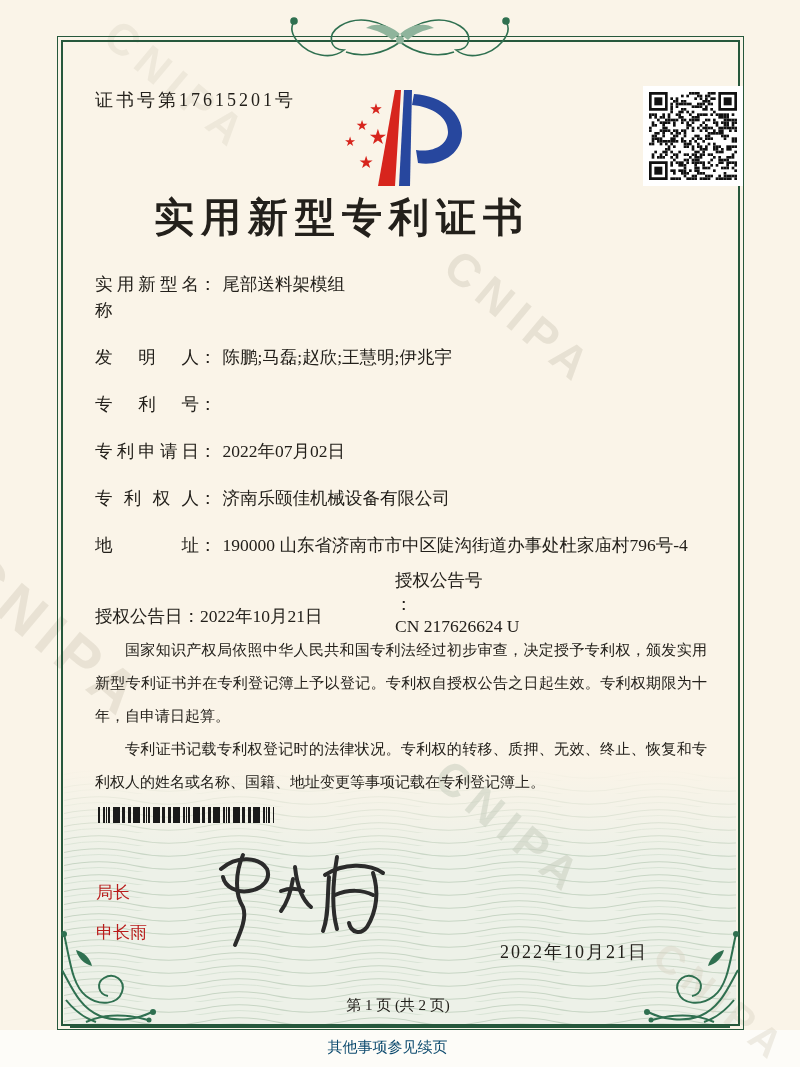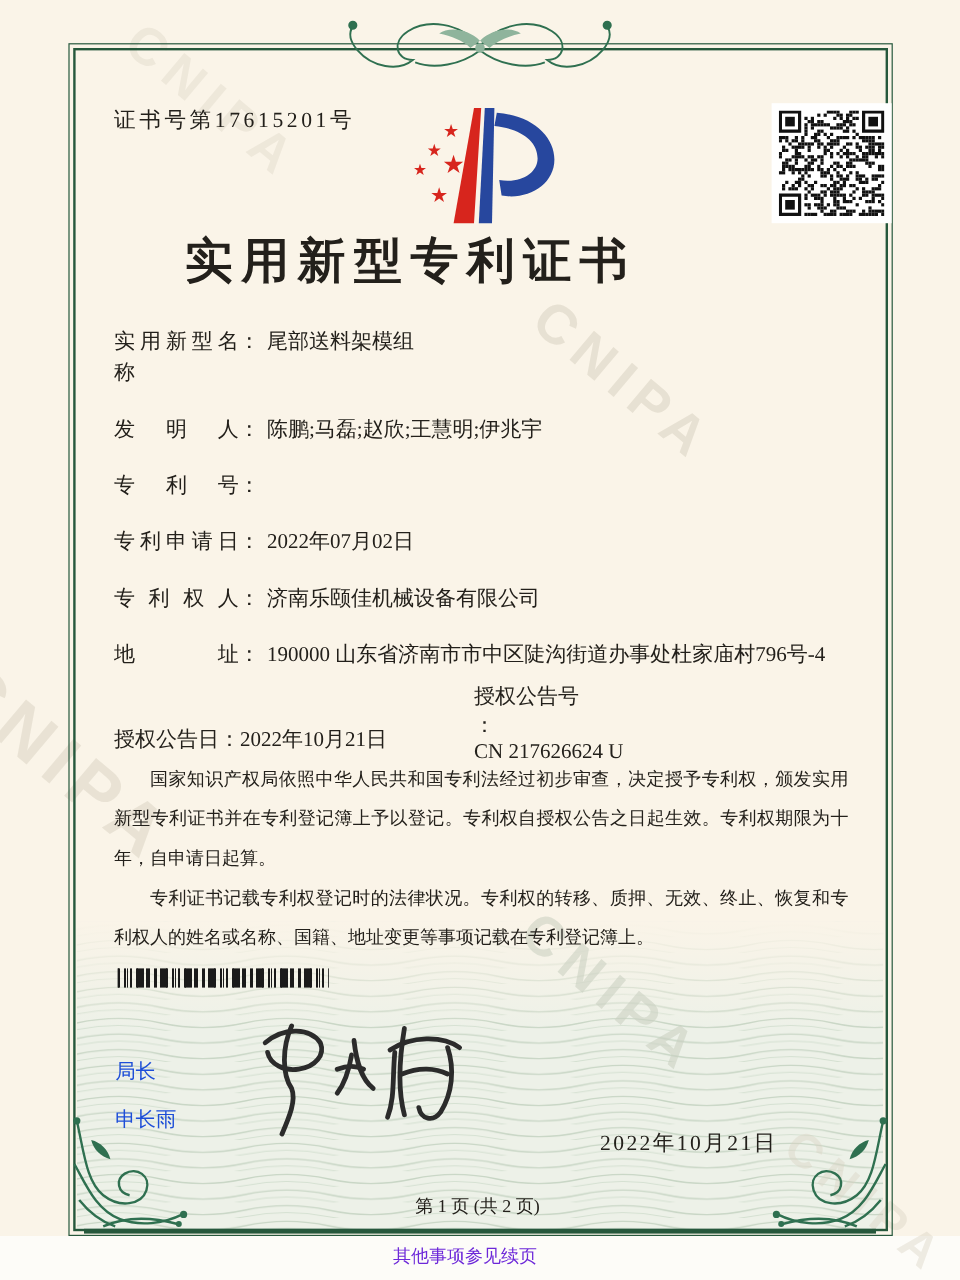--- a/index.html
+++ b/index.html
@@ -40,25 +40,25 @@
   .paras{position:absolute;left:95px;top:634px;width:612px;font-size:15px;
          line-height:33px;text-align:justify;}
   .paras p{margin:0;text-indent:2em;}
   
   .barcode{position:absolute;left:98px;top:807px;width:176px;height:16px;
     background:
       repeating-linear-gradient(90deg,#1a1a1a 0 2px,rgba(0,0,0,0) 2px 5px),
       repeating-linear-gradient(90deg,#1a1a1a 0 1px,rgba(0,0,0,0) 1px 8px),
       repeating-linear-gradient(90deg,rgba(0,0,0,0) 0 17px,#1a1a1a 17px 20px);}
   .signer{position:absolute;left:96px;top:873px;
-          font-family:"Liberation Sans","DejaVu Sans",sans-serif;font-size:17px;line-height:40px;color:#1d4ed8;}
+          font-family:"Liberation Sans","DejaVu Sans",sans-serif;font-size:17px;line-height:40px;color:#b91c1c;}
   .signature{position:absolute;left:205px;top:845px;}
   .issue-date{position:absolute;left:500px;top:940px;font-size:18px;letter-spacing:2px;}
   .page-info{position:absolute;left:0;width:770px;top:996px;text-align:center;font-size:15px;padding-left:13px;}
-  .footer-note{position:absolute;left:0;width:775px;top:1038px;text-align:center;font-size:15px;color:#6d28d9;}
+  .footer-note{position:absolute;left:0;width:775px;top:1038px;text-align:center;font-size:15px;color:#0c4a6e;}
   .orn{position:absolute;pointer-events:none;}
 </style>
 </head>
 <body>
 
 <div class="page">
 
   <div class="waves">
     <svg width="672" height="258">
       <defs>

